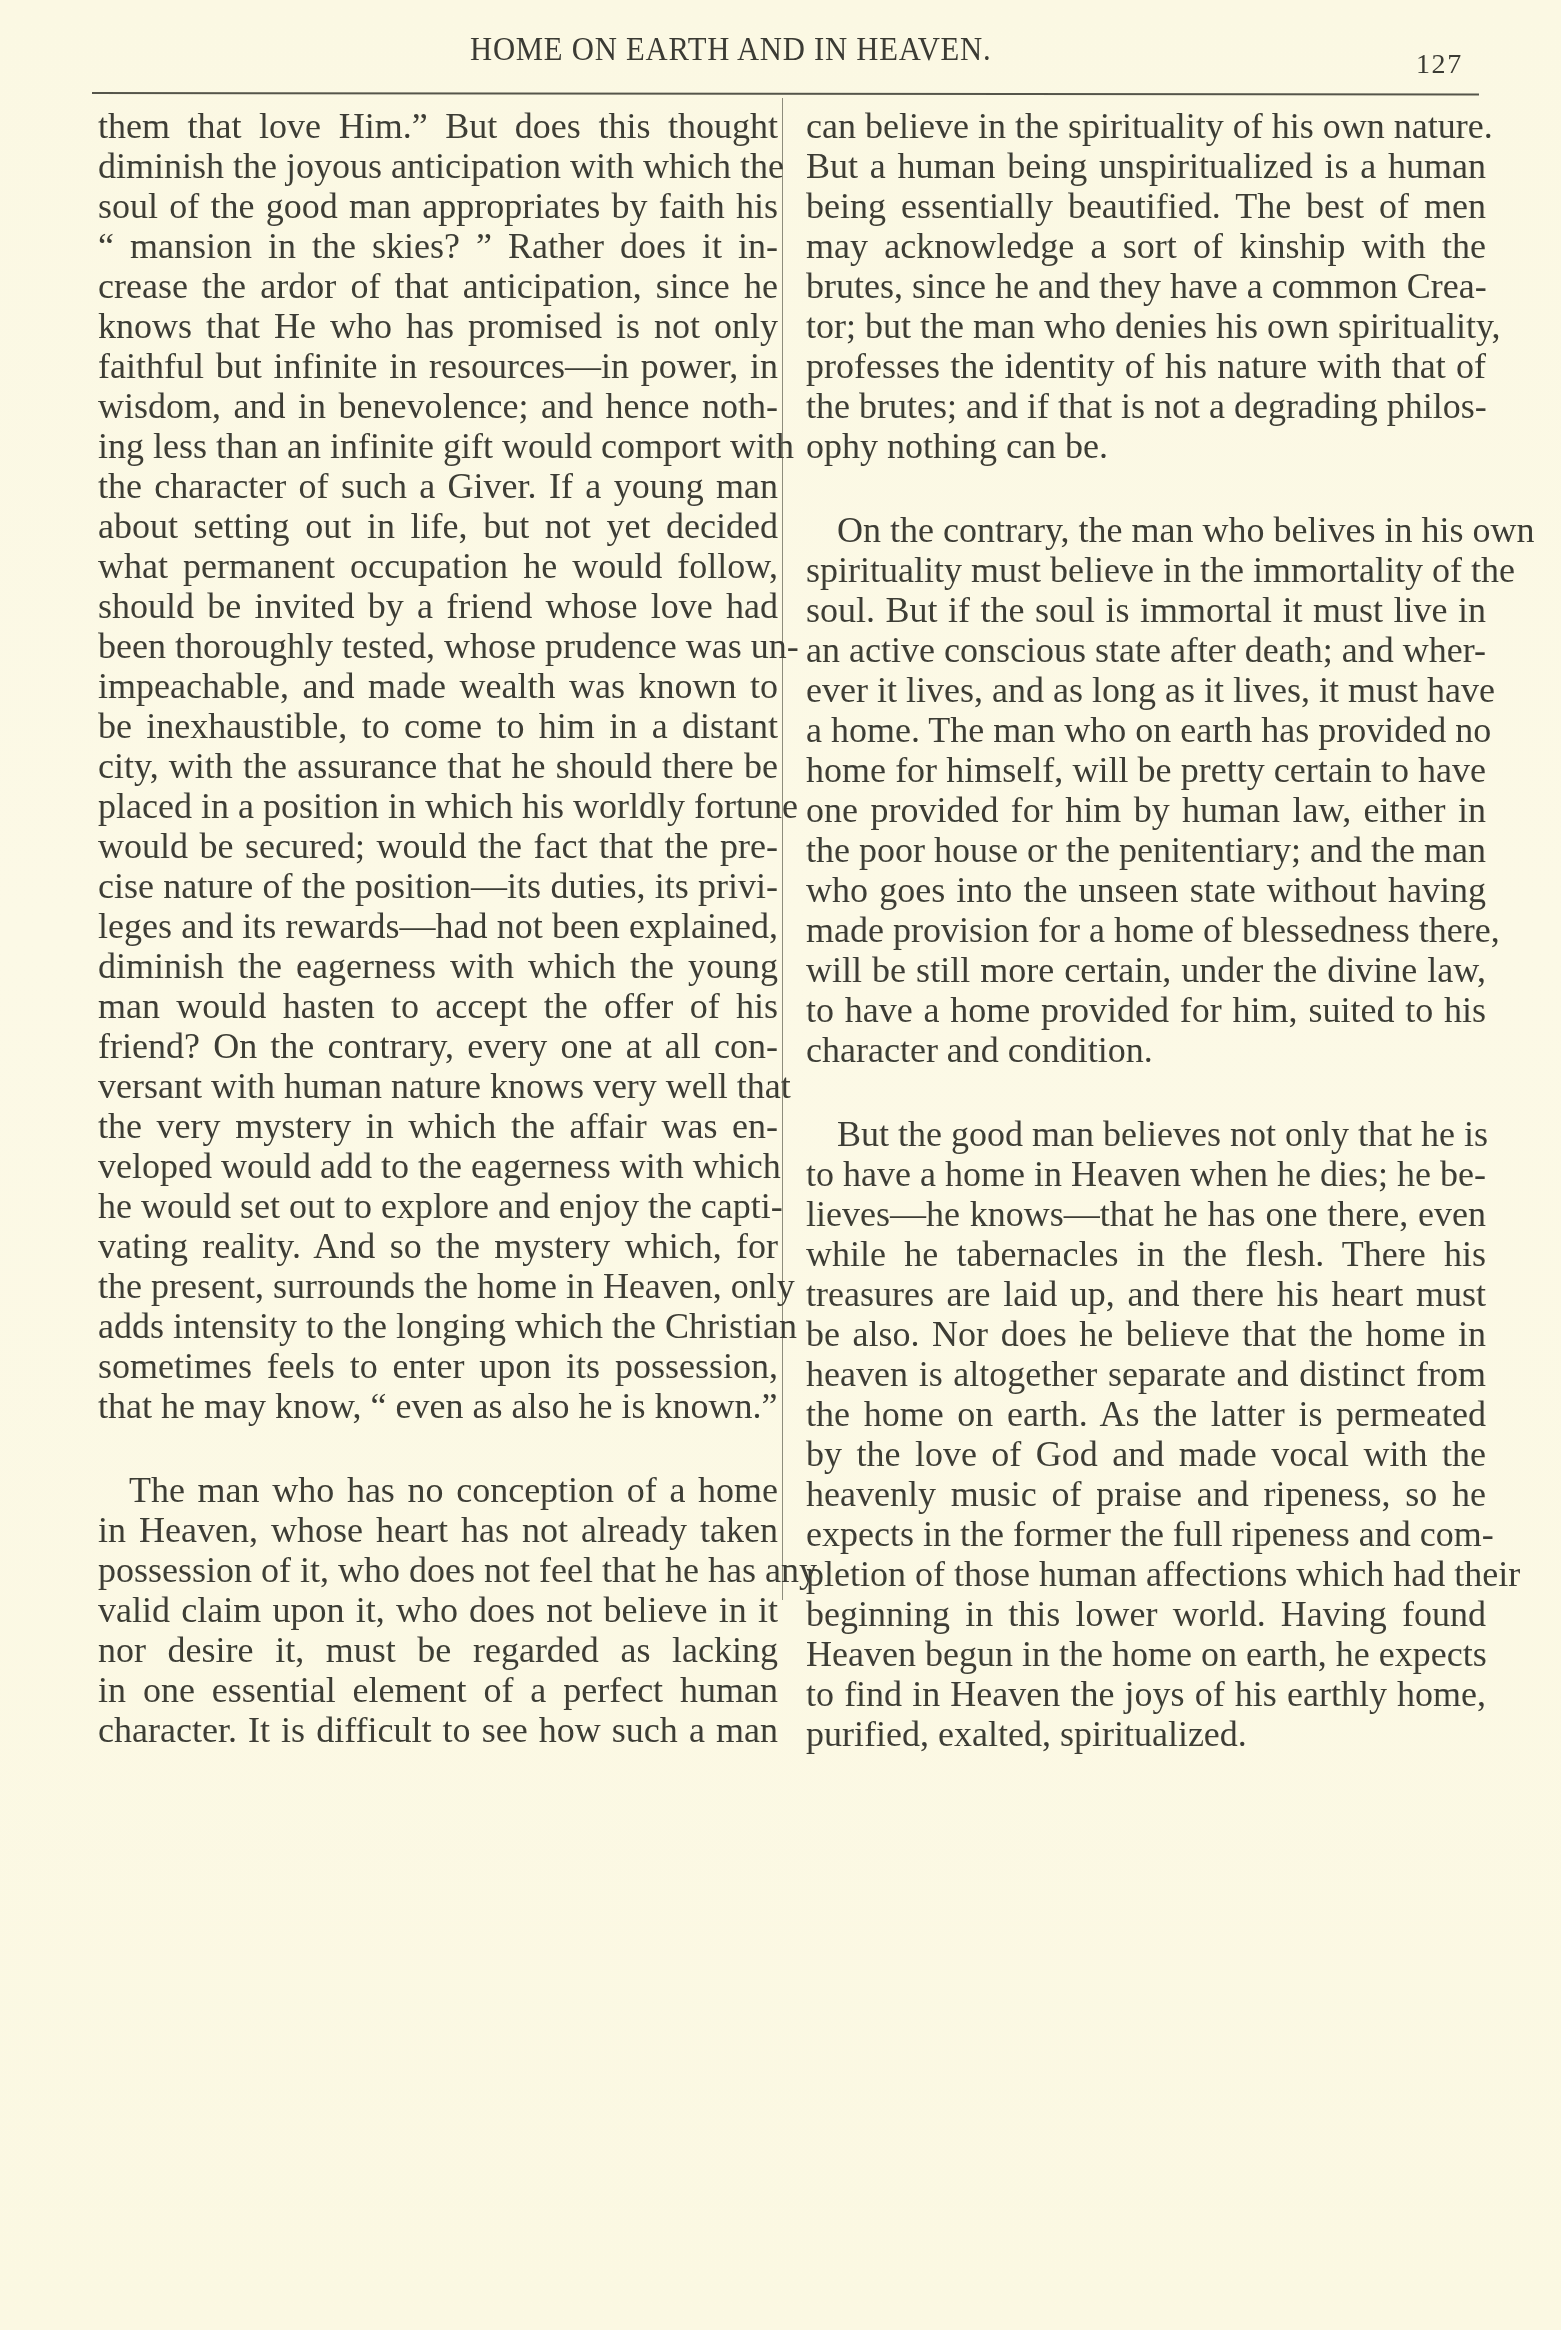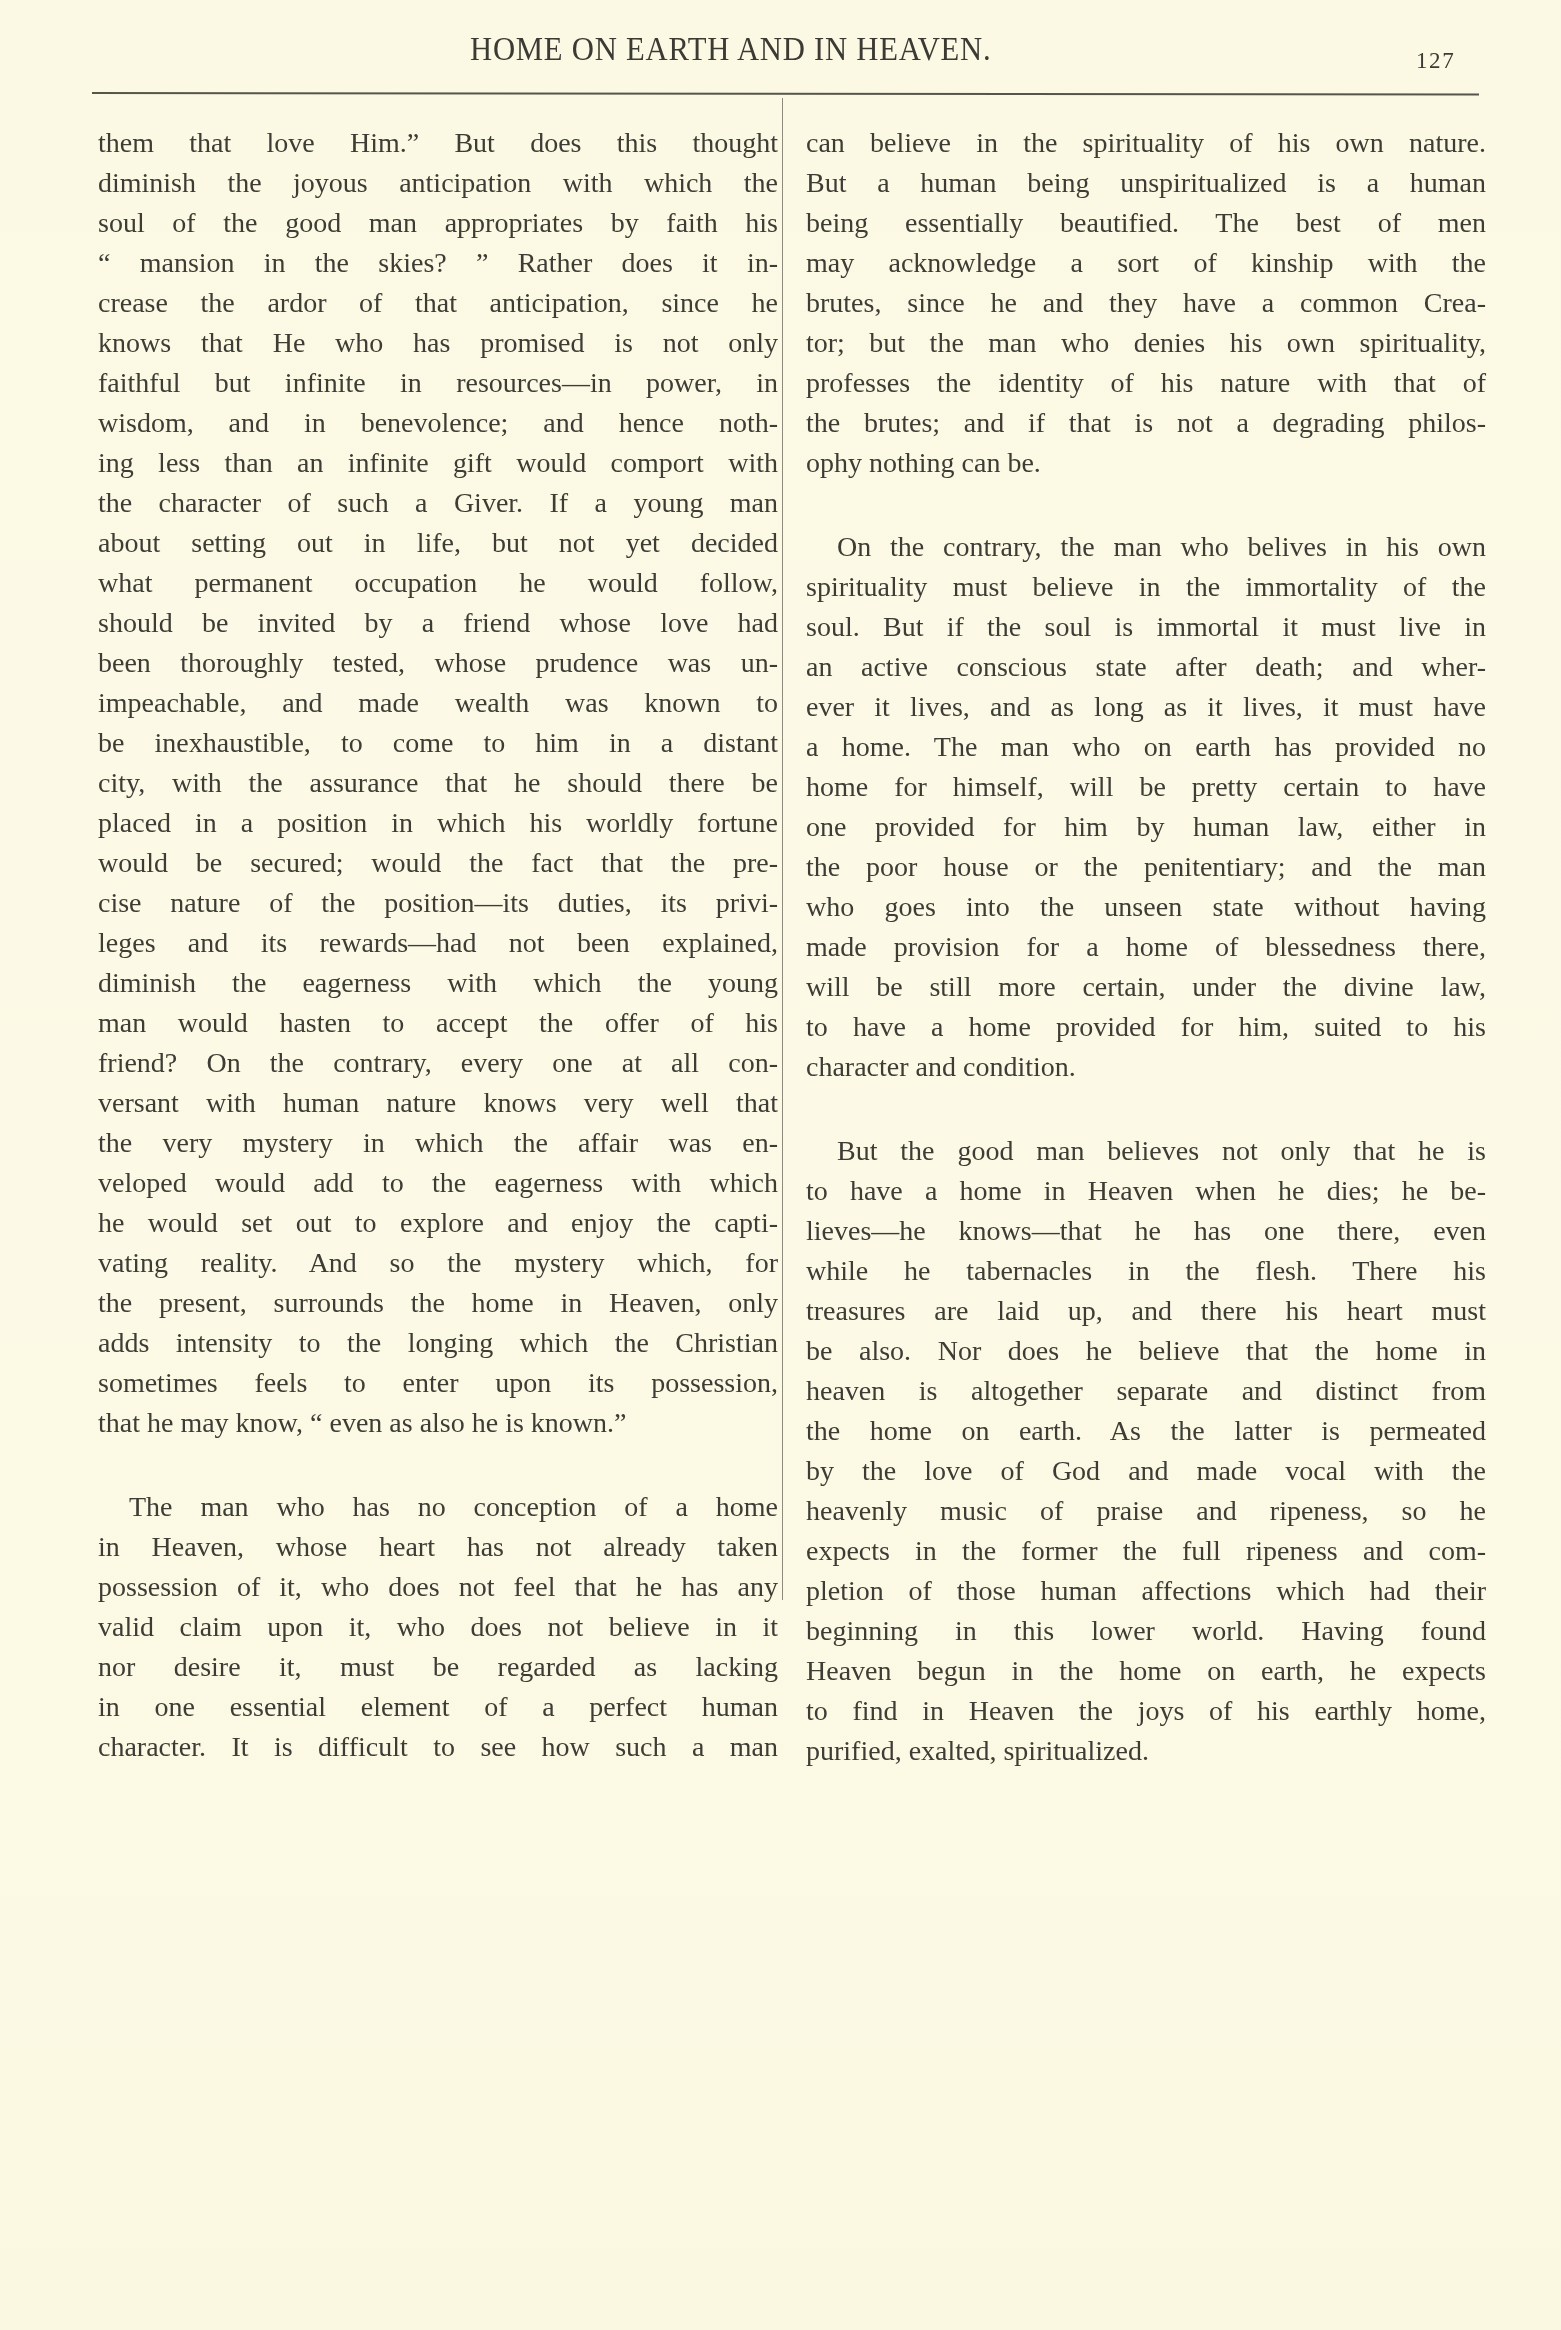--- a/index.html
+++ b/index.html
@@ -30,21 +30,21 @@
     color: #3b3b34;
     font-family: "Liberation Serif", serif;
     white-space: nowrap;
     transform: scaleX(0.93);
     transform-origin: left top;
   }
   .page-number {
     position: absolute;
     top: 48px;
     left: 1416px;
-    font-size: 23px;
+    font-size: 28px;
     color: #3b3b34;
     letter-spacing: 1.6px;
   }
   .head-rule {
     position: absolute;
     top: 92px;
     left: 92px;
     width: 1387px;
     height: 0;
     border-top: 2.5px solid #55554a;
@@ -54,23 +54,23 @@
   .column-rule {
     position: absolute;
     top: 98px;
     left: 782px;
     width: 0;
     height: 1502px;
     border-left: 1.6px solid #8d8c7c;
   }
   .column {
     position: absolute;
-    top: 123px;
+    top: 106px;
     width: 680px;
-    font-size: 28px;
+    font-size: 36px;
     line-height: 40px;
     color: #3d3d35;
   }
   .col-left { left: 98px; }
   .col-right { left: 806px; }
   .line {
     display: block;
     text-align: justify;
     text-align-last: justify;
     white-space: nowrap;

